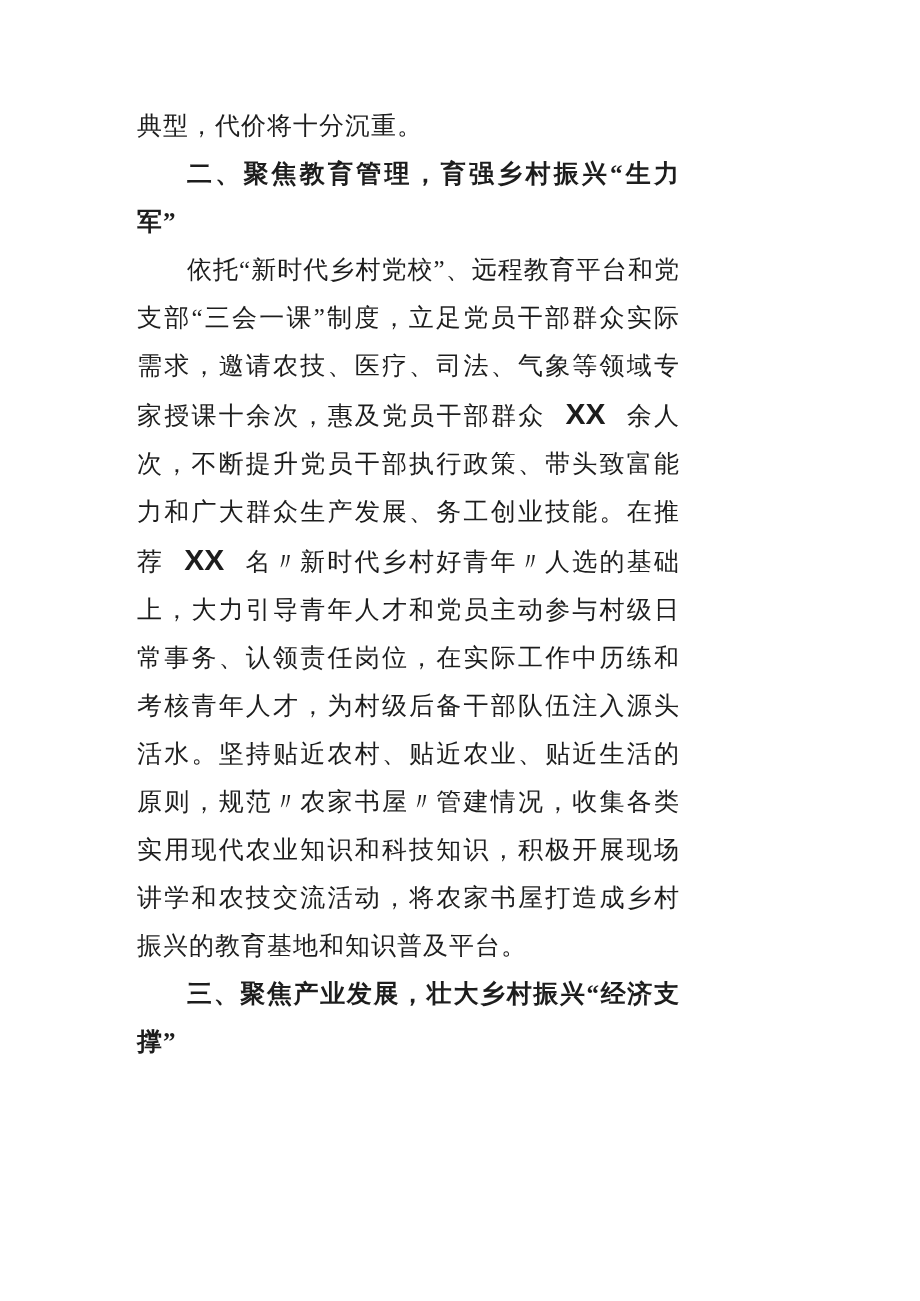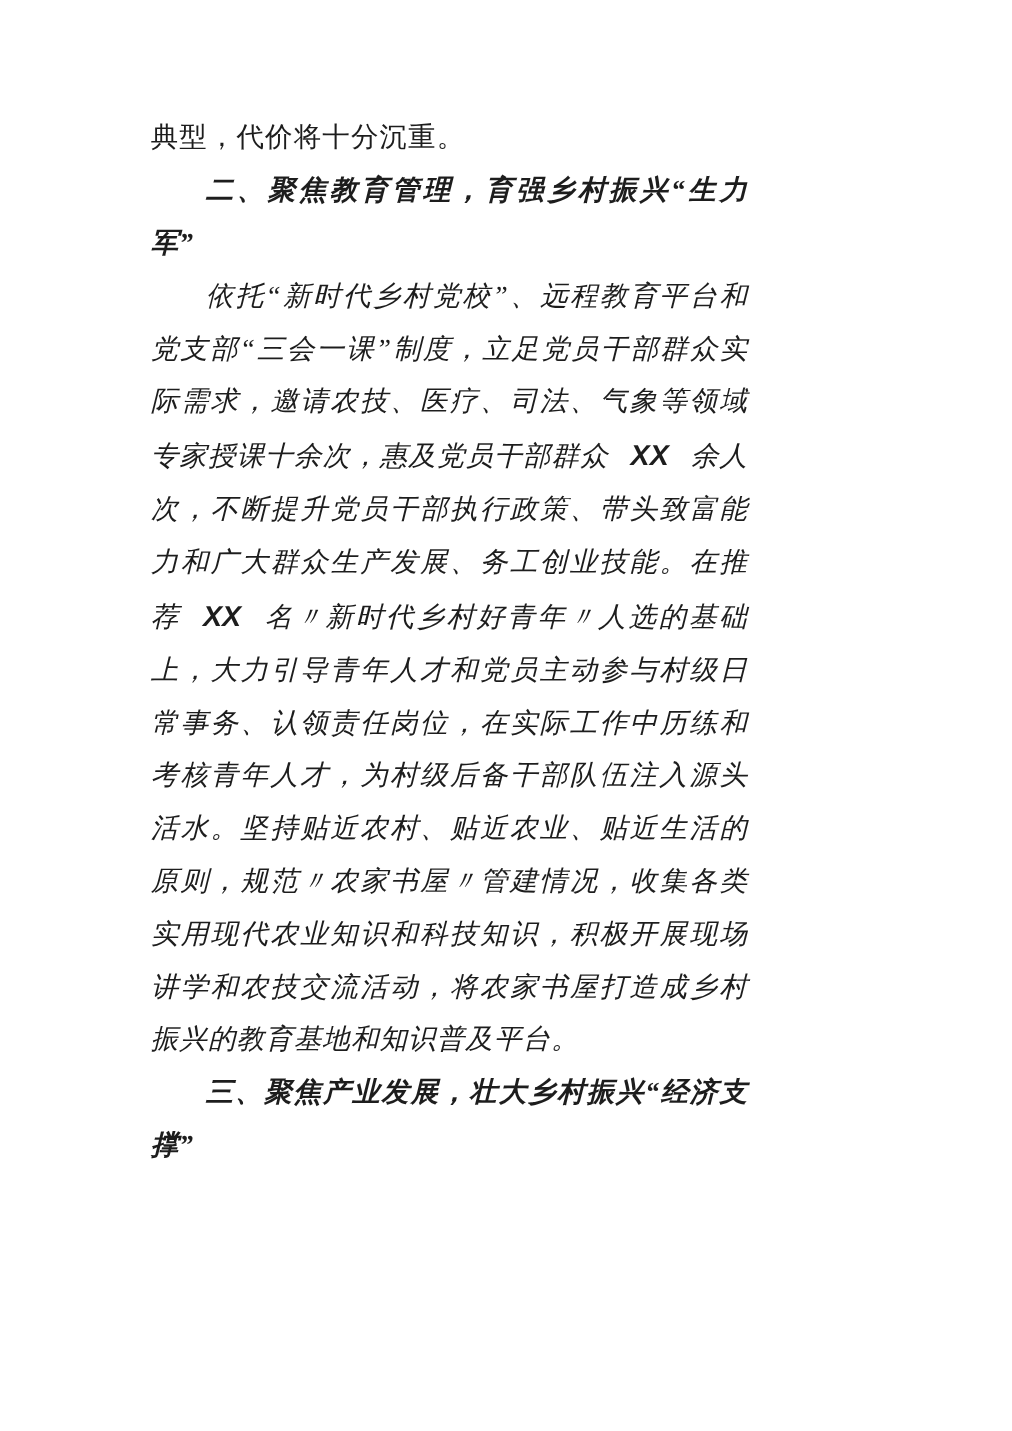--- a/index.html
+++ b/index.html
@@ -23,29 +23,28 @@
     line-height: 48px;
     letter-spacing: 1px;
     color: #1d1d1d;
     text-align: justify;
   }
   .doc-body p {
     margin: 0;
   }
   p.indent {
     text-indent: 2em;
-    font-style: italic;
   }
   p.heading {
     font-weight: bold;
   }
   .latin-bold {
     font-family: "Liberation Sans", "DejaVu Sans", sans-serif;
     font-weight: bold;
-    font-size: 26px;
+    font-size: 30px;
     letter-spacing: 0;
     margin: 0 20px;
   }
 </style>
 </head>
 <body style="background: rgb(255, 255, 255);">
 
 <div class="page">
   <div class="doc-body" style="color: rgb(29, 29, 29);">
       <p class="paragraph"><span>典型，代价将十分沉重。</span></p>

